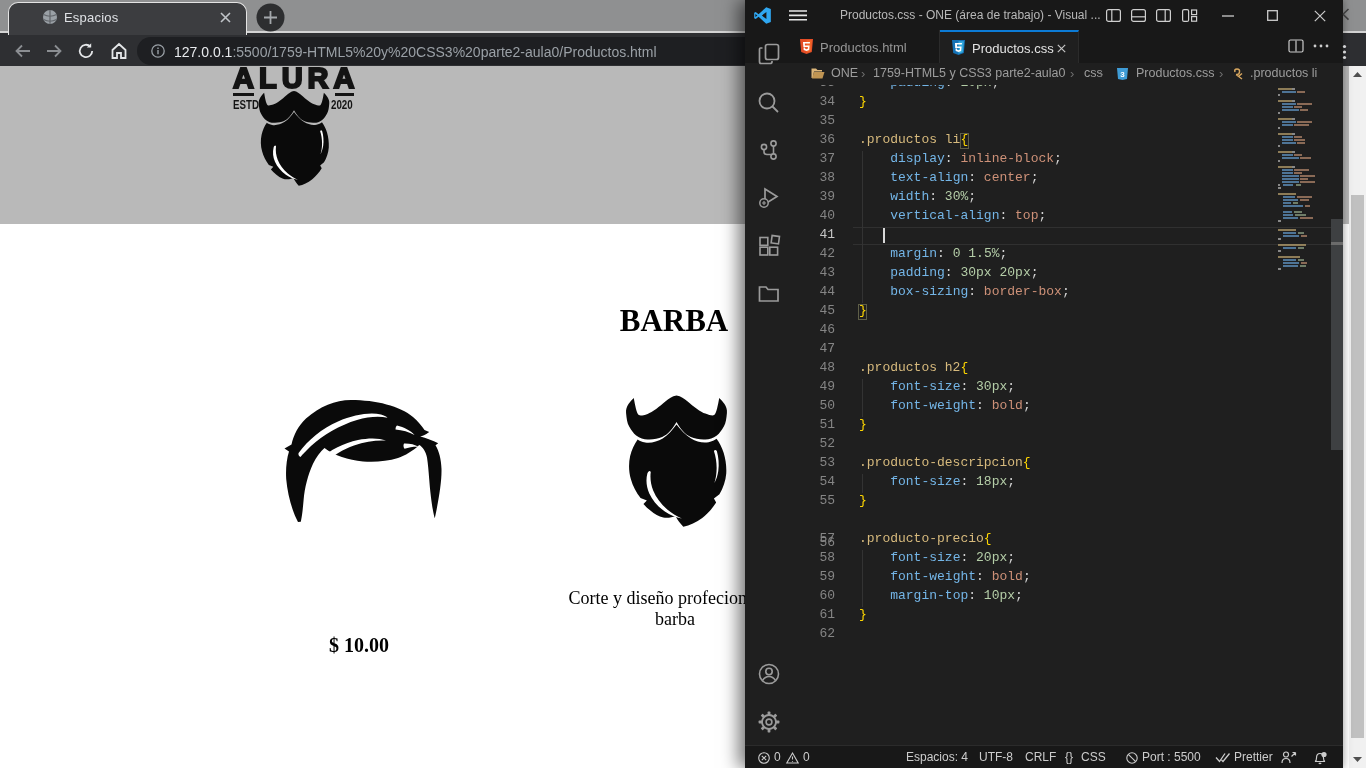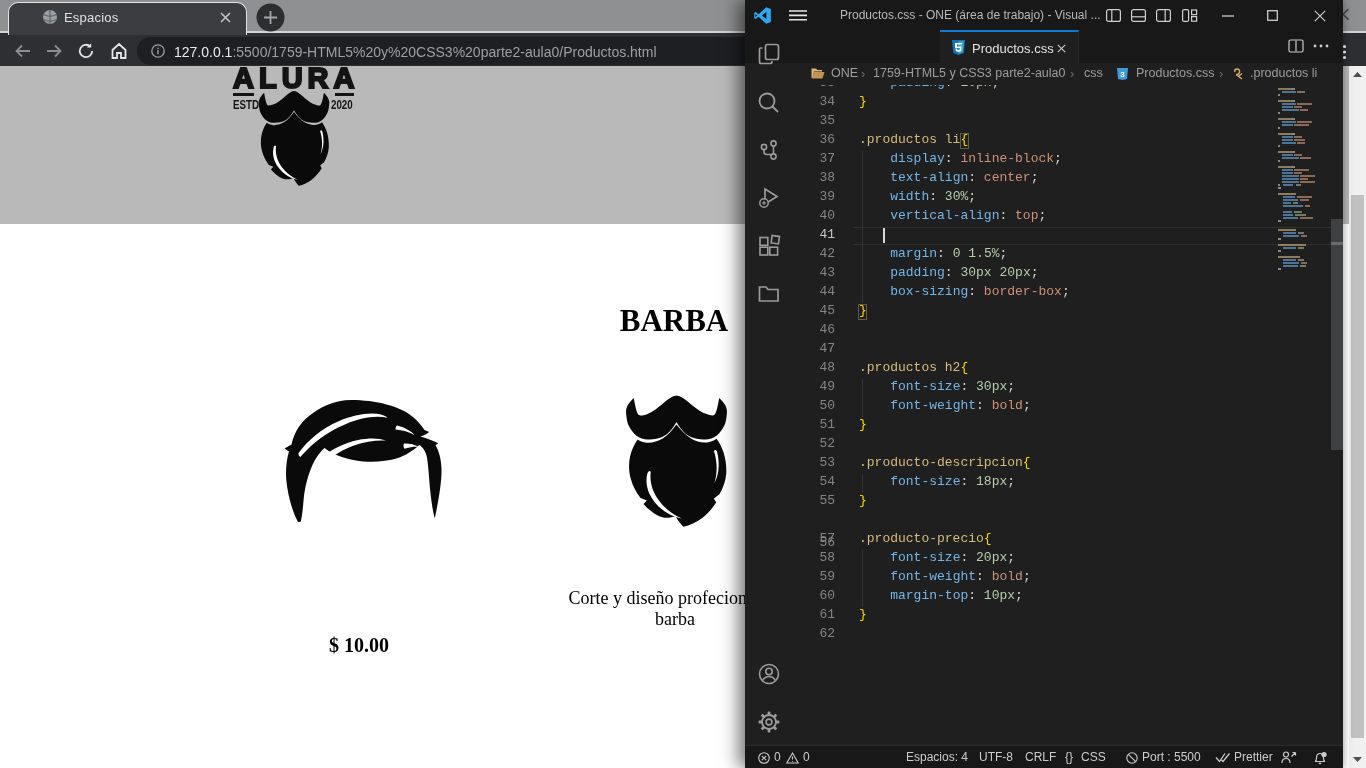--- a/index.html
+++ b/index.html
@@ -277,20 +277,28 @@
         <path d="M0,1 L12,1" stroke="#cccccc" stroke-width="1.3"></path>
       </svg>
  <svg class="abs" style="left:522px;top:9.5px" width="11" height="11" viewBox="0 0 11 11">
         <rect x=".7" y=".7" width="9.6" height="9.6" stroke="#cccccc" fill="none" stroke-width="1.3"></rect>
       </svg>
  <svg class="abs" style="left:569px;top:9.5px" width="12" height="12" viewBox="0 0 12 12">
         <path d="M.8,.8 L11.2,11.2 M11.2,.8 L.8,11.2" stroke="#cccccc" stroke-width="1.2"></path>
       </svg>
 
  <div class="abs tabs"></div>
+ <div class="abs vtab1">
+  <svg style="left:7px;top:9px" width="13" height="15" viewBox="0 0 13 15">
+          <path fill="#e44d26" d="M0,0 L13,0 L11.8,13 L6.5,15 L1.2,13 Z"></path>
+          <path fill="#f16529" d="M6.5,1.2 L11.9,1.2 L10.9,12.2 L6.5,13.8 Z"></path>
+          <path fill="#fff" d="M3,3 L10,3 L9.8,4.6 L4.8,4.6 L4.9,6.4 L9.6,6.4 L9.2,11 L6.5,11.9 L3.7,11 L3.5,8.6 L5.1,8.6 L5.2,9.8 L6.5,10.2 L7.8,9.8 L8,8 L3.4,8 Z"></path>
+        </svg>
+  <div class="abs t1txt">Productos.html</div>
+ </div>
  <div class="abs vtab2">
   <svg style="left:12px;top:8px" width="13" height="15" viewBox="0 0 13 15">
           <path fill="#1572b6" d="M0,0 L13,0 L11.8,13 L6.5,15 L1.2,13 Z"></path>
           <path fill="#33a9dc" d="M6.5,1.2 L11.9,1.2 L10.9,12.2 L6.5,13.8 Z"></path>
           <path fill="#fff" d="M3,3 L10,3 L9.8,4.6 L5,4.6 L5.1,6.4 L9.6,6.4 L9.2,11 L6.5,11.9 L3.7,11 L3.5,8.6 L5.1,8.6 L5.2,9.8 L6.5,10.2 L7.8,9.8 L8,8 L3.2,8 Z"></path>
         </svg>
   <div class="abs t2txt">Productos.css</div>
   <svg style="left:117px;top:12px" width="9" height="9" viewBox="0 0 9 9">
           <path d="M.8,.8 L8.2,8.2 M8.2,.8 L.8,8.2" stroke="#c5c5c5" stroke-width="1.2"></path>
         </svg>

